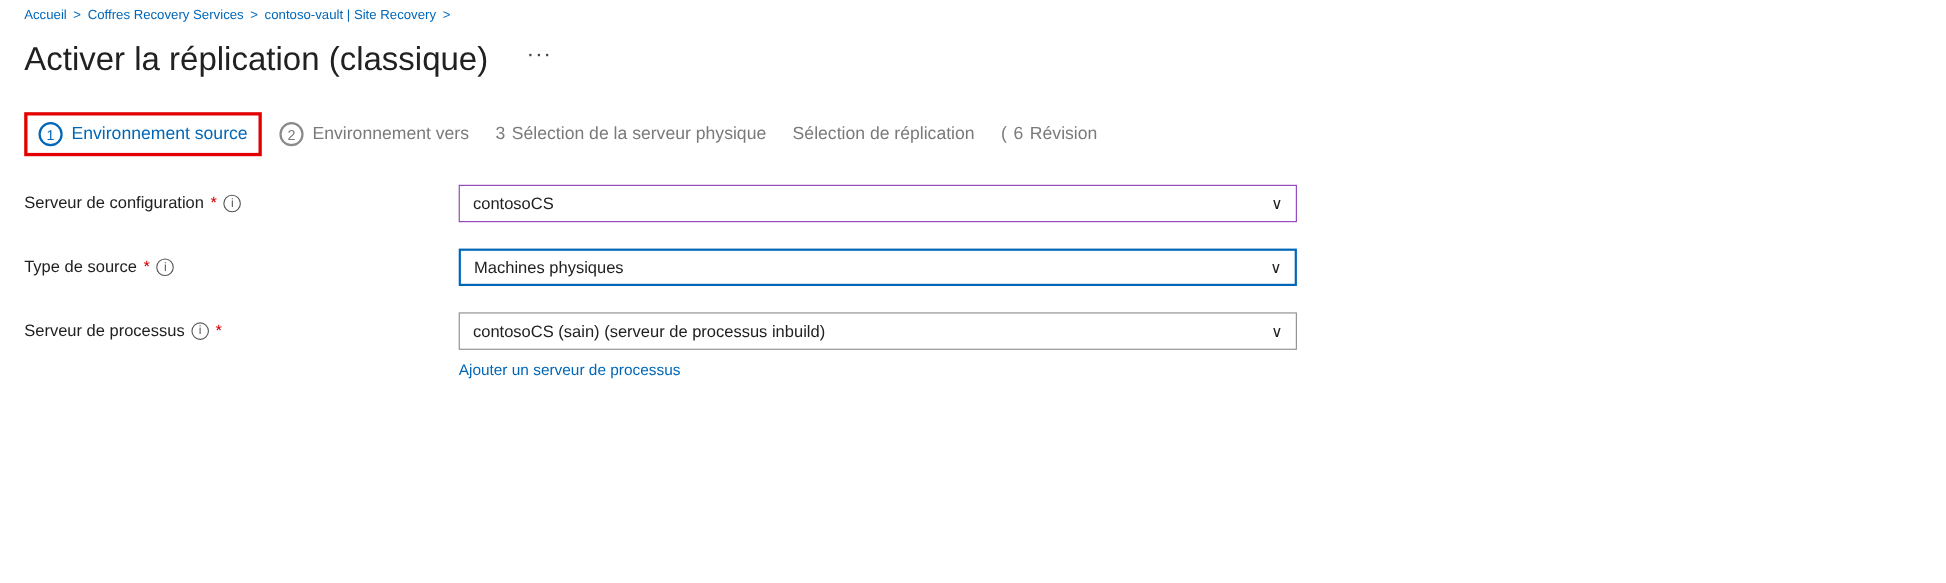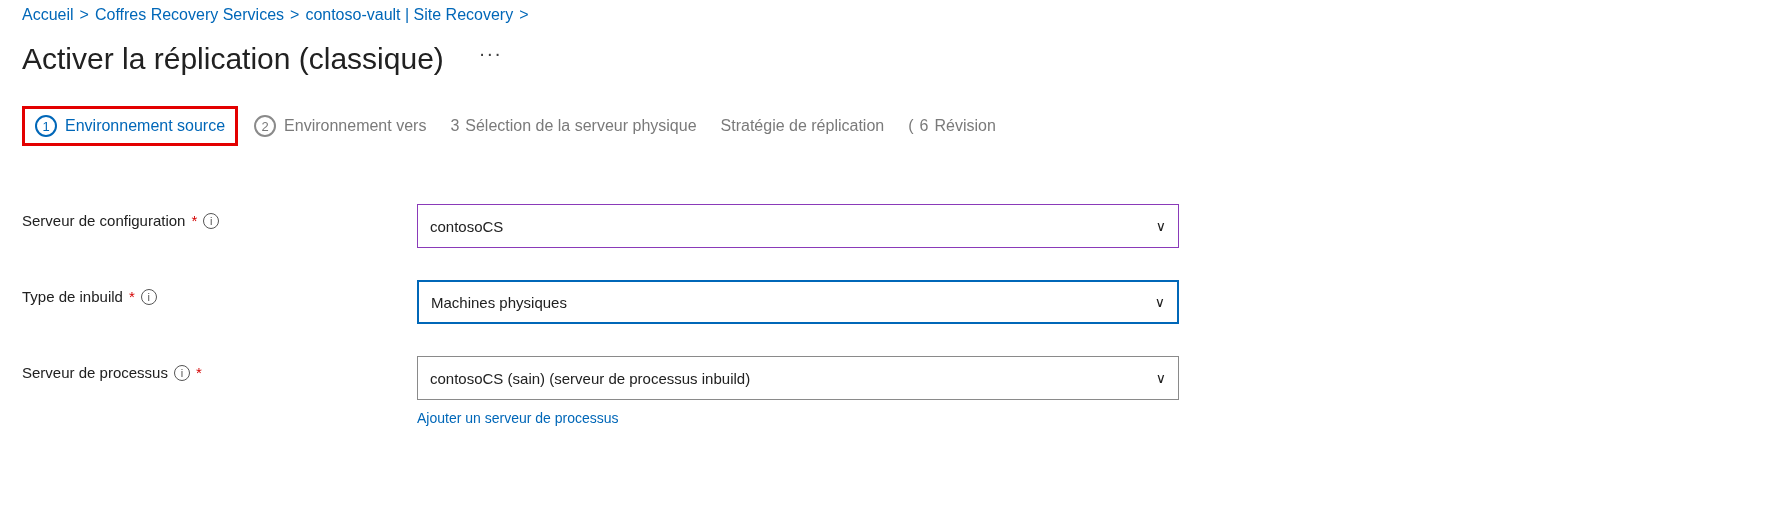--- a/index.html
+++ b/index.html
@@ -1,43 +1,43 @@
 <!DOCTYPE html>
 <html><head>
   <meta charset="utf-8">
   <style>
     * { box-sizing: border-box; margin: 0; padding: 0; }
     body { font-family: "Segoe UI", -apple-system, BlinkMacSystemFont, sans-serif; background: #fff; padding: 0; width: 1769px; }
 
-    .breadcrumb { padding: 6px 22px 10px; font-size: 16px; display: flex; align-items: flex-end; flex-wrap: wrap; gap: 6px; }
+    .breadcrumb { padding: 6px 22px 10px; font-size: 12px; display: flex; align-items: flex-end; flex-wrap: wrap; gap: 6px; }
     .breadcrumb a { color: #0067b8; text-decoration: none; cursor: pointer; }
     .breadcrumb .sep { color: #0067b8; }
 
     .header { padding: 8px 22px 30px; }
     .title-row { display: flex; align-items: flex-start; gap: 35px; }
     .title { font-size: 30px; font-weight: 500; color: #212121; }
     .ellipsis { font-size: 20px; color: #404040; cursor: pointer; letter-spacing: 1px; }
     .subtitle { font-size: 14px; color: #555; margin-top: 8px; }
 
     .steps { padding: 0 22px 26px; display: flex; align-items: center; gap: 8px; font-size: 16px; color: #7a7a7a; }
     .step { display: flex; align-items: center; gap: 8px; padding: 6px 8px; white-space: nowrap; position: relative; }
     .step.active { color: #0067b8; border: 3px solid #e30000; padding: 6px 10px; }
     .step.active .step-num-wrap { border: 2px solid #0067b8; }
     .step-num-wrap { width: 22px; height: 22px; border: 2px solid #8a8a8a; border-radius: 50%; display: inline-flex; align-items: center; justify-content: center; font-size: 13px; }
     .step.active .step-num-wrap { border-color: #0067b8; }
     .step.plain .step-num-wrap { border: none; width: auto; height: auto; font-size: 16px; }
     .step.plain { gap: 6px; }
 
     .form { padding: 0 22px; }
-    .form-row { display: flex; align-items: flex-start; margin-bottom: 24px; margin-top: 32px; }
+    .form-row { display: flex; align-items: flex-start; margin-bottom: 24px; }
     .label-col { width: 395px; padding-top: 8px; font-size: 15px; color: #212121; display: flex; align-items: center; gap: 6px; }
     .req { color: #d40000; }
     .info-icon { width: 16px; height: 16px; border: 1px solid #555; border-radius: 50%; display: inline-flex; align-items: center; justify-content: center; font-size: 11px; color: #555; cursor: pointer; }
     .field-col { flex: 0 0 762px; }
-    .select { border: 1px solid #8a8a8a; height: 44px; display: flex; align-items: center; justify-content: space-between; padding: 0 12px; cursor: pointer; font-size: 15px; color: #212121; background: #fff; }
+    .select { border: 1px solid #8a8a8a; height: 34px; display: flex; align-items: center; justify-content: space-between; padding: 0 12px; cursor: pointer; font-size: 15px; color: #212121; background: #fff; }
     .select.focus-purple { border-color: #8a3ab9; }
     .select.focus-blue { border-color: #0067b8; border-width: 2px; }
     .chevron { font-size: 14px; color: #212121; }
     .link-below { color: #0067b8; font-size: 14px; margin-top: 10px; cursor: pointer; }
   </style>
 </head>
 <body>
 
 <nav class="breadcrumb">
   <a>Accueil</a>
@@ -62,21 +62,21 @@
   </div>
   <div class="step">
     <span class="step-num-wrap">2</span>
     <span>Environnement vers</span>
   </div>
   <div class="step plain">
     <span class="step-num-wrap">3</span>
     <span>Sélection de la serveur physique</span>
   </div>
   <div class="step plain">
-    <span>Stratégie de réplication</span>
+    <span>Sélection de réplication</span>
   </div>
   <div class="step plain">
     <span>(</span>
     <span>6</span>
     <span>Révision</span>
   </div>
 </div>
 
 <div class="form">
 
@@ -89,21 +89,21 @@
     <div class="field-col">
       <div class="select focus-purple">
         <span>contosoCS</span>
         <span class="chevron">∨</span>
       </div>
     </div>
   </div>
 
   <div class="form-row">
     <div class="label-col">
-      <span>Type de inbuild</span>
+      <span>Type de source</span>
       <span class="req">*</span>
       <span class="info-icon">i</span>
     </div>
     <div class="field-col">
       <div class="select focus-blue">
         <span>Machines physiques</span>
         <span class="chevron">∨</span>
       </div>
     </div>
   </div>

